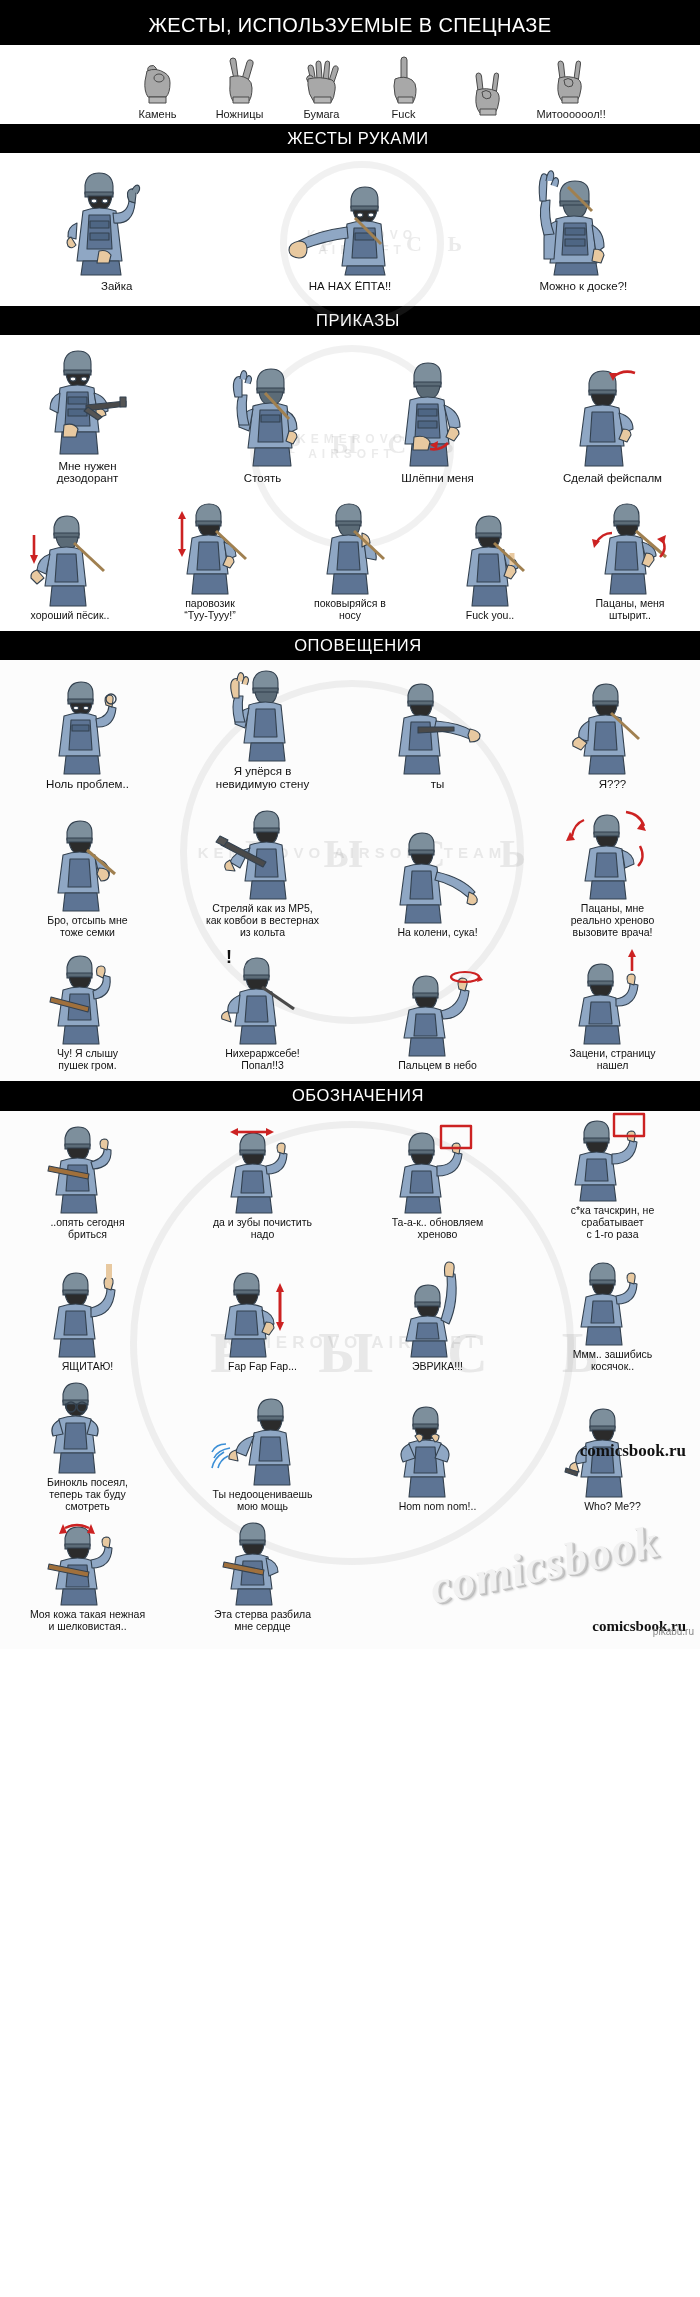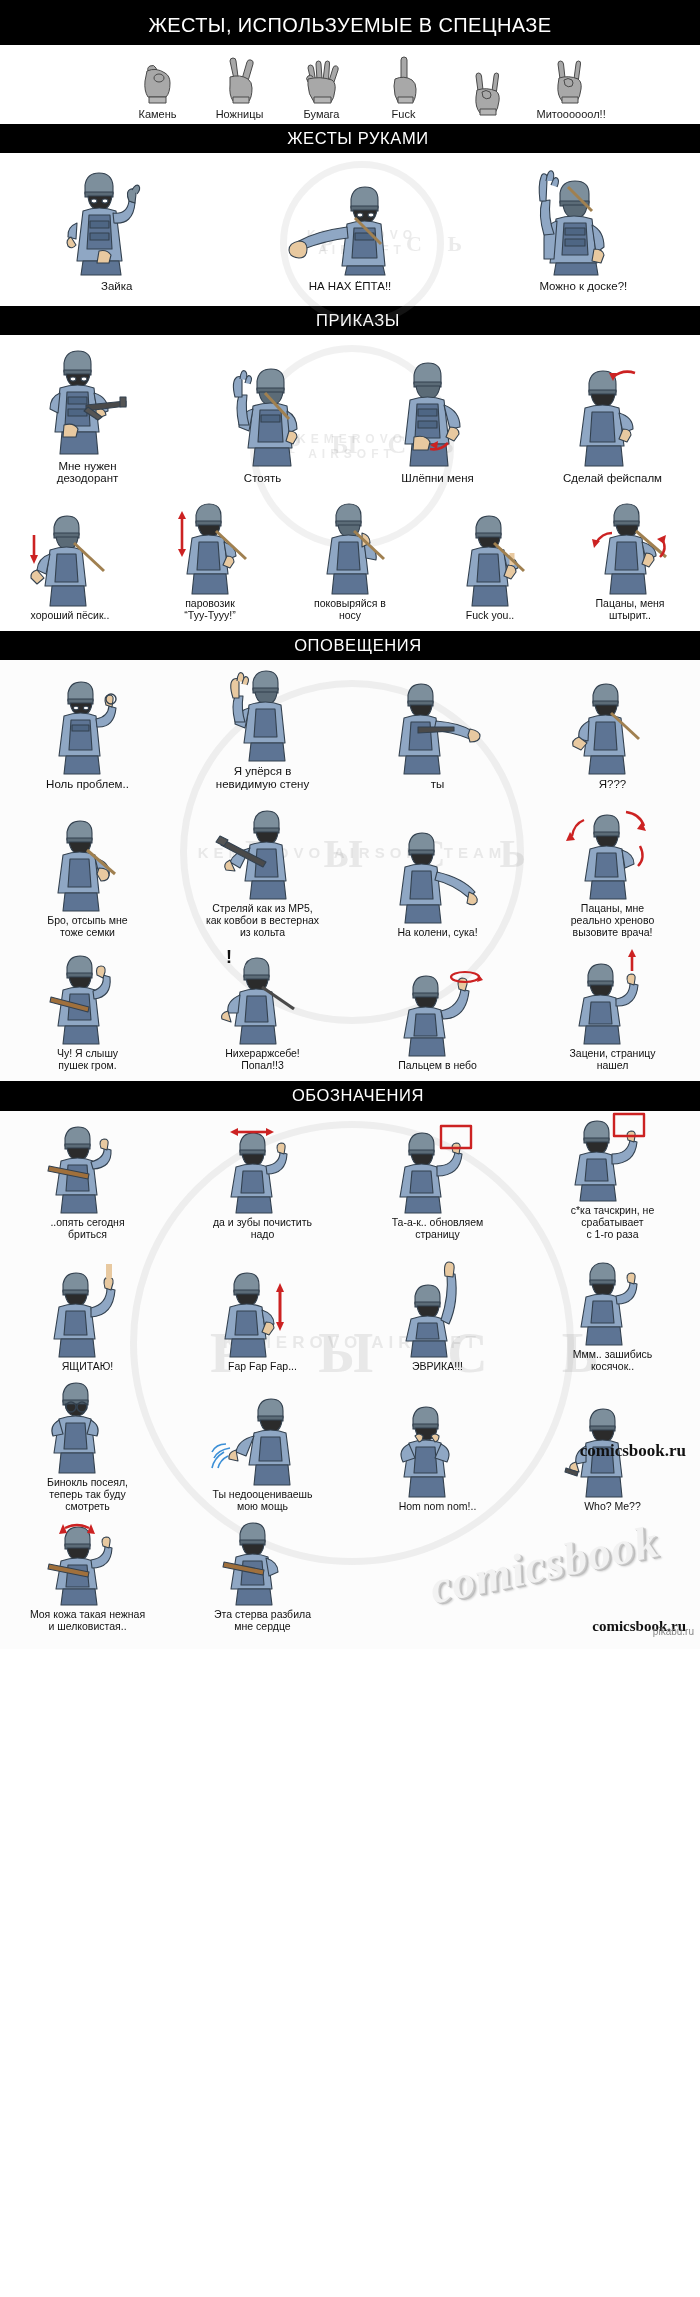--- a/index.html
+++ b/index.html
@@ -823,21 +823,21 @@
               <path d="M26 47 q17 -6 32 0 l4 30 l-41 0 z" fill="#8fa7c4"></path>
               <path d="M33 51 l19 0 l2 22 l-23 0 z" fill="#5d7494"></path>
               <path d="M28 77 l32 0 l2 16 l-36 0 z" fill="#5d7494"></path>
               <path d="M58 46 q16 0 18 -14 l7 2 q-2 22 -25 22 z" fill="#8fa7c4"></path>
               <path d="M74 32 q-3 -8 3 -9 q5 0 4 5 l-1 6 z" fill="#e8c9a0"></path>
               <rect x="62" y="6" width="30" height="22" fill="none" stroke="#cc2222" stroke-width="2.4"></rect>
             </g>
           </svg>
         </div>
         <div class="cap">Та-а-к.. обновляем
-страницу</div>
+хреново</div>
       </div>
 
       <div class="cell small">
         <div class="art">
           <svg width="118" height="94" viewBox="0 0 118 94">
             <g stroke="#33414f" stroke-width="1.1" stroke-linejoin="round">
               <path d="M30 24 q2 -11 13 -11 q12 0 12 12 l0 7 l-25 0 z" fill="#7d8f9c"></path>
               <path d="M30 30 l25 0 l0 5 l-25 0 z" fill="#5b6b77"></path>
               <path d="M32 34 q2 12 11 12 q10 0 11 -12 z" fill="#2b2b2b"></path>
               <path d="M26 47 q17 -6 32 0 l4 30 l-41 0 z" fill="#8fa7c4"></path>

